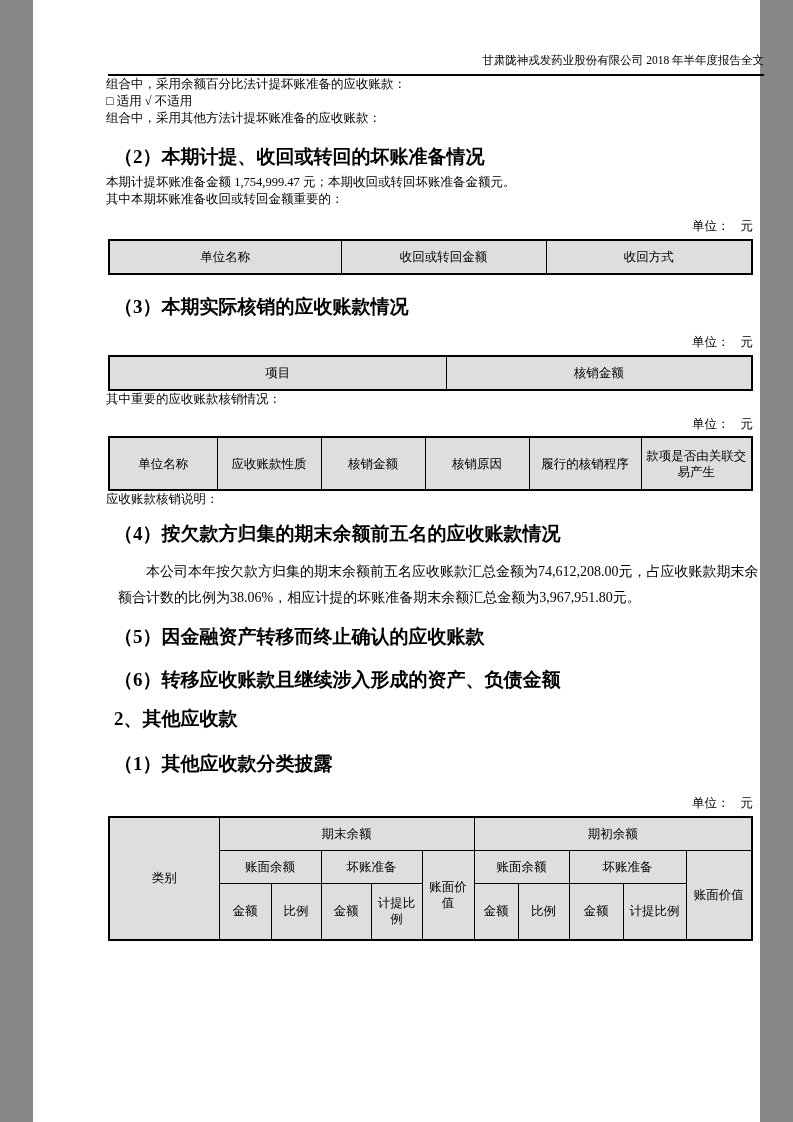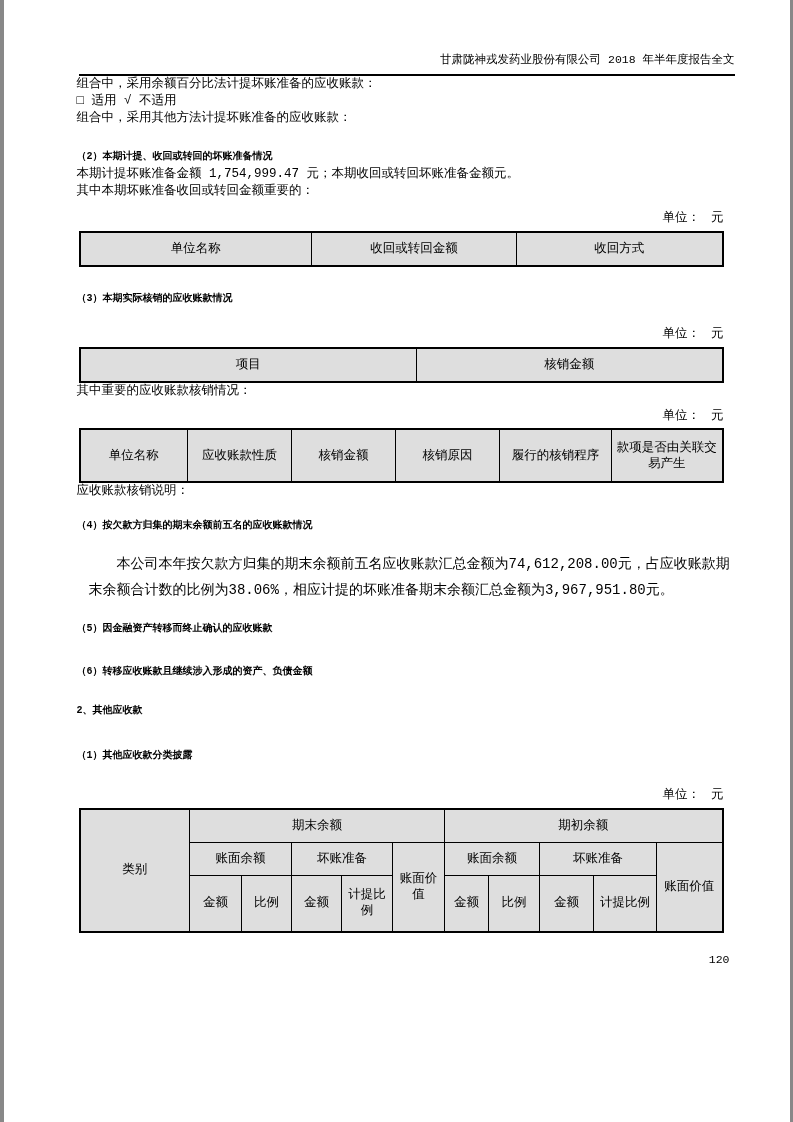--- a/index.html
+++ b/index.html
@@ -1,27 +1,27 @@
 <!DOCTYPE html>
 <html><head>
 <meta charset="utf-8">
 <style>
   html,body{margin:0;padding:0;background:#888;}
   .page{
-    width:786px;height:1122px;background:#ffffff;margin:0 auto;position:relative;
+    width:727px;height:1122px;background:#ffffff;margin:0 auto;position:relative;
     box-sizing:border-box;padding:50px 60px 0 73px;
-    font-family:Liberation Mono, monospace;color:#000;
+    font-family:Liberation Serif, serif;color:#000;
   }
   .top-header{
     margin-left:2px;width:656px;border-bottom:2px solid #000;
     text-align:right;padding-bottom:6px;
   }
   .header-title{font-size:11.5px;line-height:16px;}
   p.line{margin:0;font-size:12.5px;line-height:17px;}
-  .heading{margin:0;font-size:10px;font-weight:bold;line-height:19px;}
+  .heading{margin:8px;font-size:19px;font-weight:bold;line-height:19px;}
   .indent-para{margin:12px;font-size:14px;line-height:26px;text-indent:2em;width:646px;}
   .unit-row{width:645px;margin-left:2px;text-align:right;font-size:12.5px;line-height:16px;}
   .unit-val{display:inline-block;margin-left:11px;}
   table.t{border-collapse:collapse;table-layout:fixed;width:643px;margin-left:2px;border:2px solid #000;}
   table.t td{
     border:1px solid #000;background:#dedede;text-align:center;vertical-align:middle;
     font-size:12.5px;line-height:16px;padding:8px 3px;overflow:hidden;
   }
   .t1 tr{height:29px;}
   .t3 tr{height:53px;}
@@ -163,15 +163,14 @@
       <td>金额</td>
       <td>计提比例</td>
       <td>金额</td>
       <td>比例</td>
       <td>金额</td>
       <td>计提比例</td>
     </tr>
   </tbody>
     </table>
 
-  <div class="page-num">120</div>
 
 </div>
 
 </body></html>

